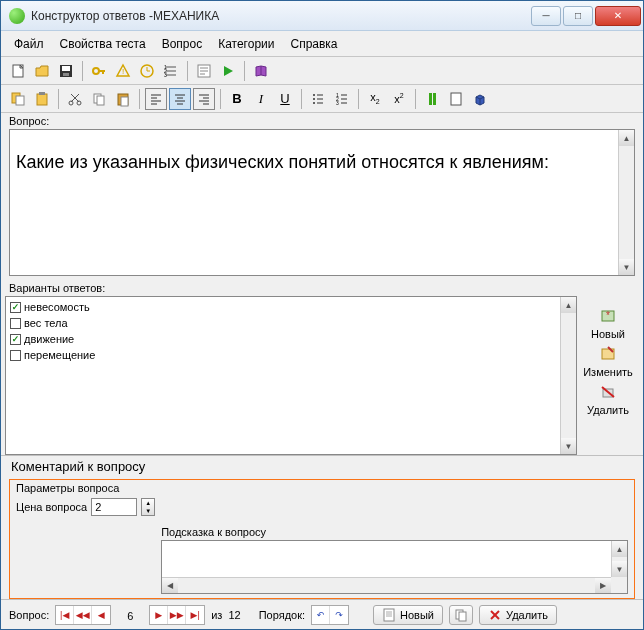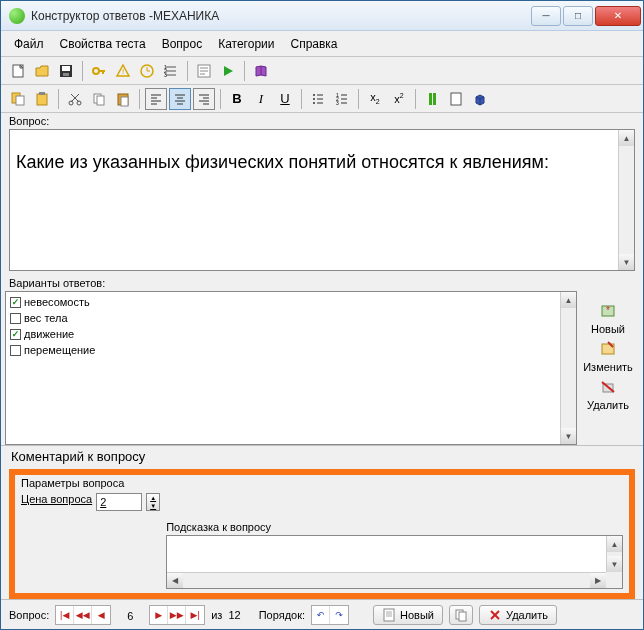--- a/index.html
+++ b/index.html
@@ -24,24 +24,24 @@
   .vscroll .arr { height: 16px; background: linear-gradient(#f8f8f8,#d8d8d8); display:flex; align-items:center; justify-content:center; font-size:8px; color:#555; }
   .vscroll .track { height: calc(100% - 32px); }
   .answers-row { display: flex; margin: 0 4px; height: 160px; }
   .answers-box { flex: 1; background: #fff; border: 1px solid #888; position: relative; padding: 2px 4px; }
   .answer-item { display: flex; align-items: center; gap: 3px; height: 16px; font-size: 11px; }
   .chk { width: 11px; height: 11px; border: 1px solid #555; background: #fff; display: inline-flex; align-items: center; justify-content: center; font-size: 9px; color: #1a8a1a; font-weight: bold; }
   .side-btns { width: 62px; display: flex; flex-direction: column; align-items: center; gap: 4px; padding-top: 10px; }
   .side-btn { display: flex; flex-direction: column; align-items: center; gap: 2px; font-size: 11px; cursor: default; }
   .side-btn .sicon { width: 20px; height: 20px; display: flex; align-items: center; justify-content: center; }
   .comment-label { padding: 3px 10px; border-top: 1px solid #c0c0c0; background: #f0f0f0; font-size: 13px; }
-  .params-box { margin: 2px 8px 0 8px; border: 6px solid #f97316; background: #f0f0f0; }
+  .params-box { margin: 2px 8px 0 8px; border: 1px solid #f97316; background: #f0f0f0; }
   .params-hdr { padding: 2px 6px; font-size: 11px; }
   .params-body { display: flex; align-items: flex-start; padding: 2px 6px 4px 6px; gap: 6px; }
-  .price-wrap { display: flex; gap: 4px; text-decoration: underline; }
+  .price-wrap { display: flex; align-items: center; gap: 4px; }
   .price-input { width: 46px; height: 18px; border: 1px solid #888; background: #fff; padding: 0 3px; font-size: 11px; }
   .spin { width: 14px; height: 18px; border: 1px solid #888; background: linear-gradient(#fff,#ddd); display:flex; flex-direction:column; }
   .spin div { flex:1; display:flex; align-items:center; justify-content:center; font-size:6px; }
   .hint-col { flex: 1; display: flex; flex-direction: column; margin-top: 28px; }
   .hint-box { height: 54px; background: #fff; border: 1px solid #888; margin-top: 2px; position: relative; }
   .hscroll { position:absolute; bottom:0; left:0; right:16px; height:16px; background:#efefef; border-top:1px solid #ccc; display:flex; }
   .hscroll .arr { width:16px; background:linear-gradient(#f8f8f8,#d8d8d8); display:flex;align-items:center;justify-content:center;font-size:8px;color:#555; }
   .hscroll .track { flex:1; }
   .hscroll-corner { position:absolute; right:0; bottom:0; width:16px; height:16px; background:#efefef; }
   .statusbar { height: 30px; border-top: 1px solid #c0c0c0; background: #f0f0f0; display: flex; align-items: center; padding: 0 8px; gap: 6px; font-size: 11px; }

